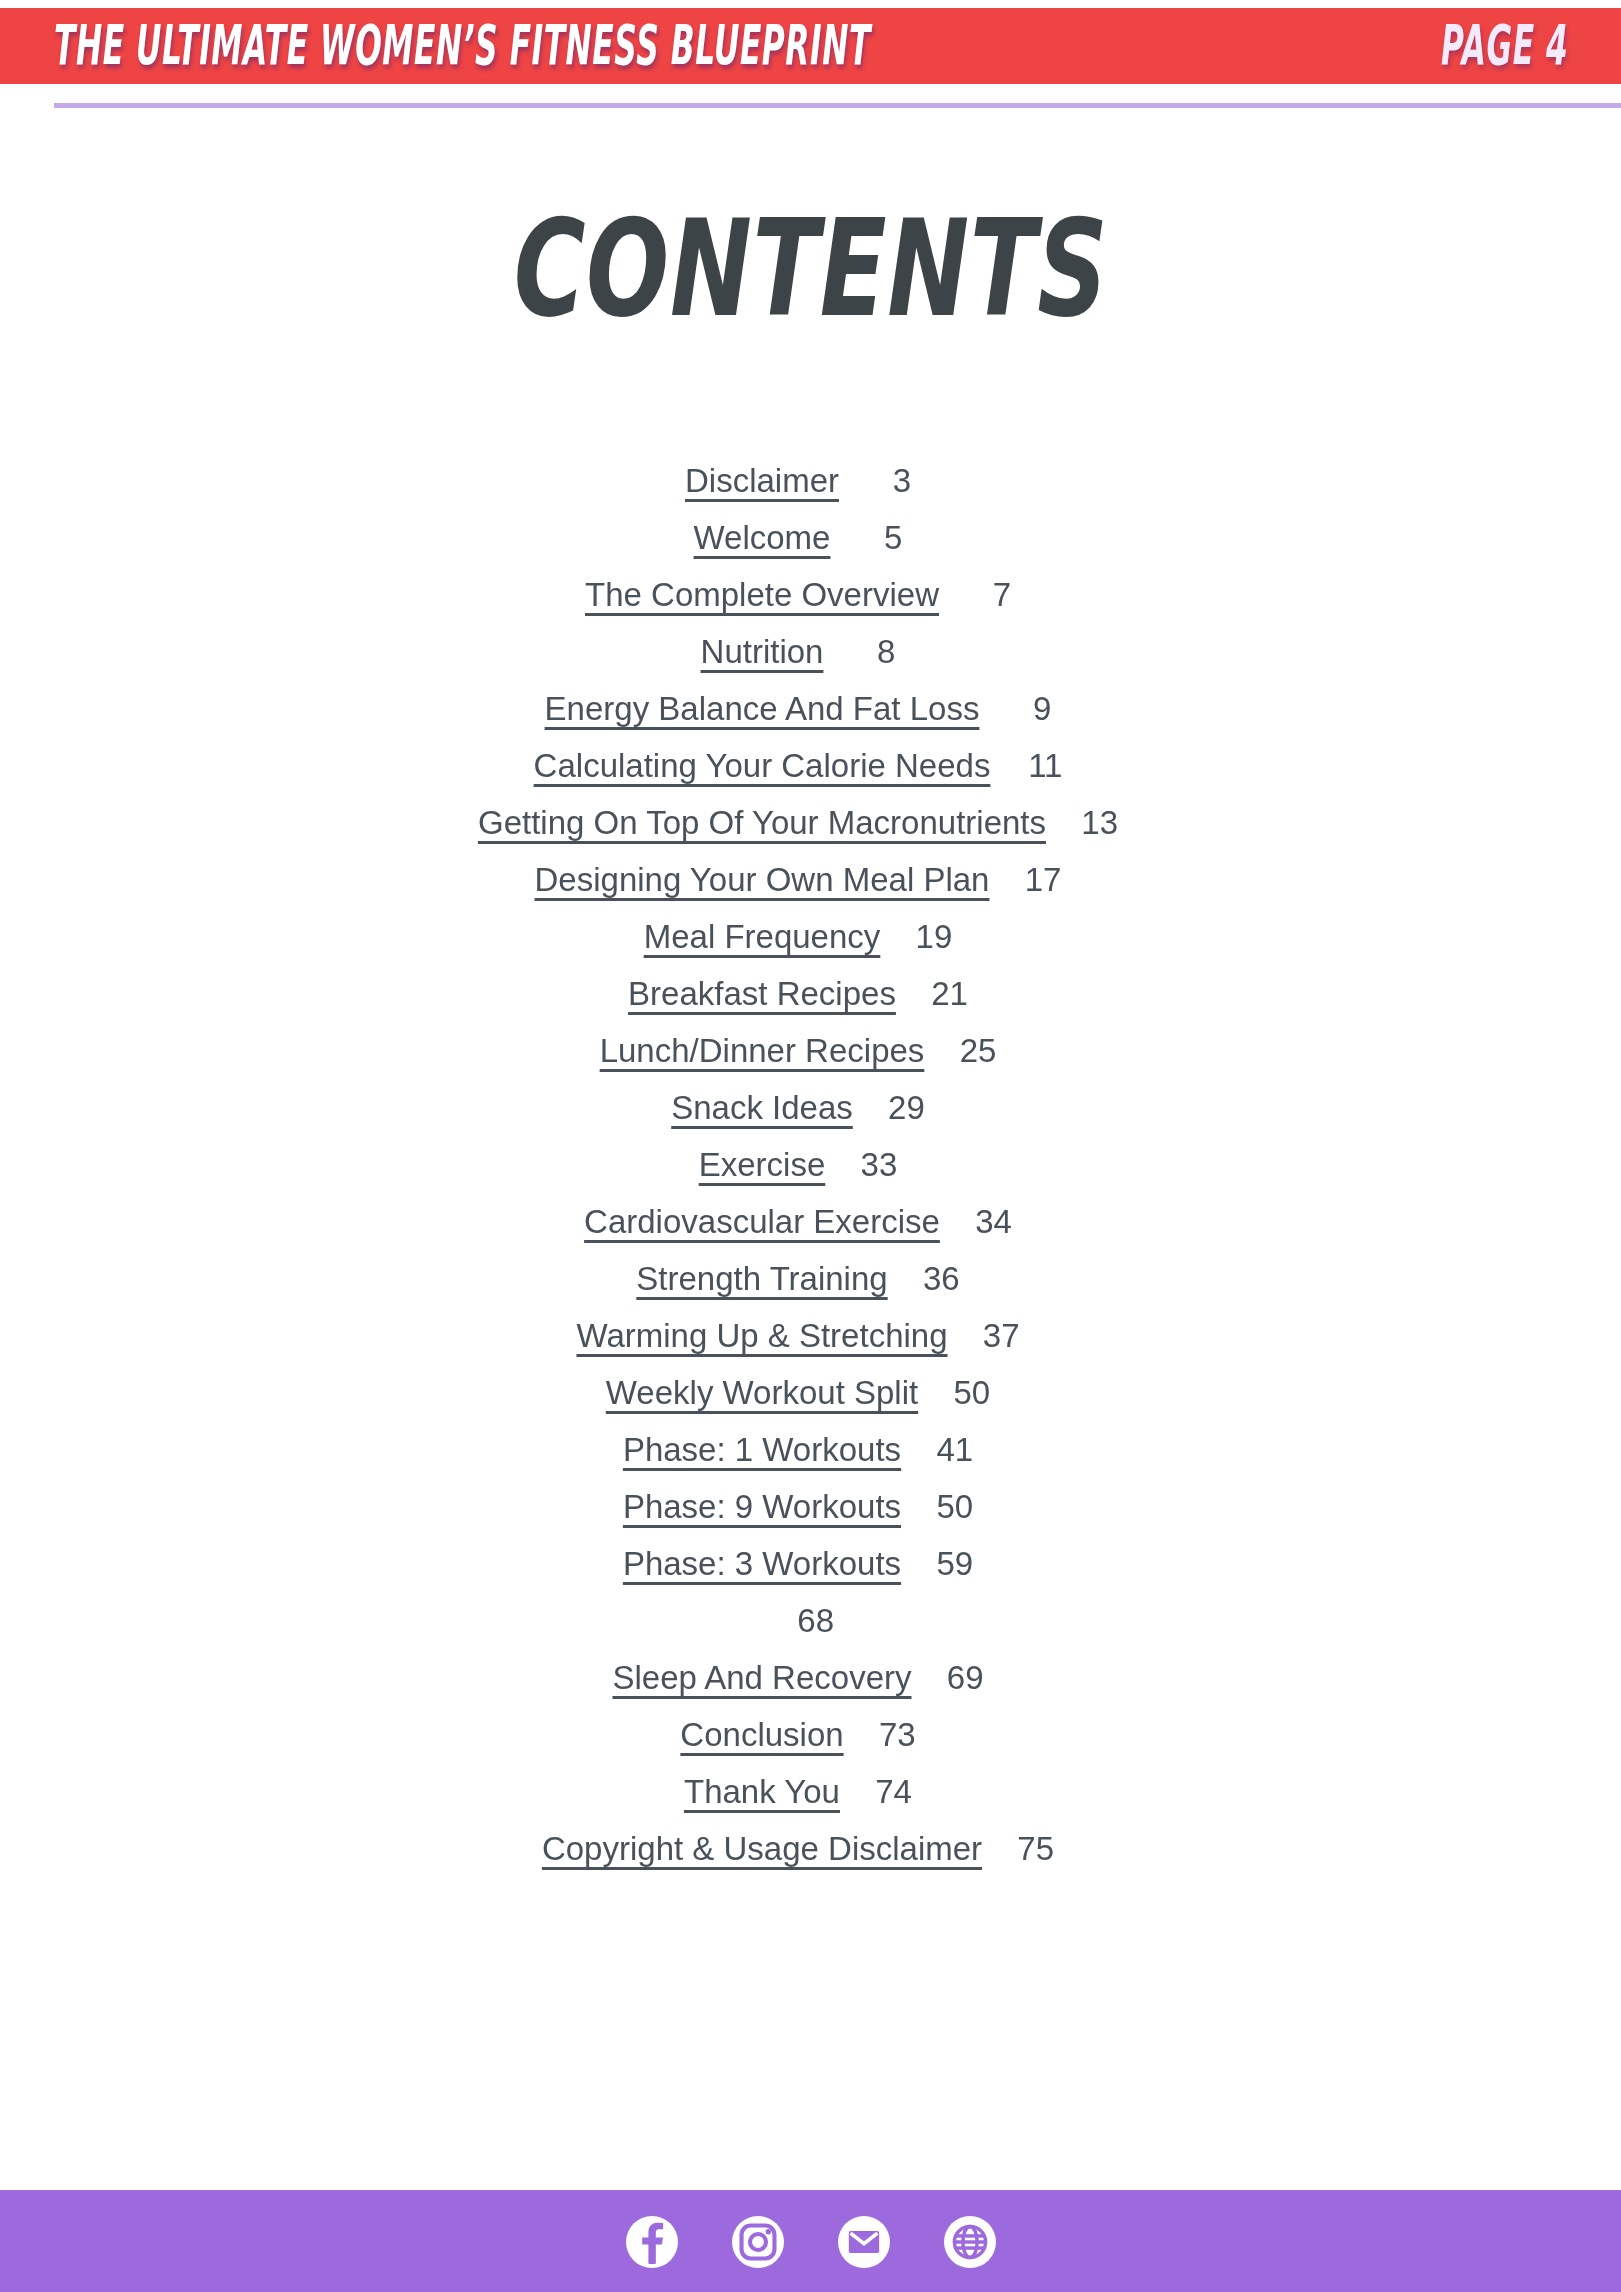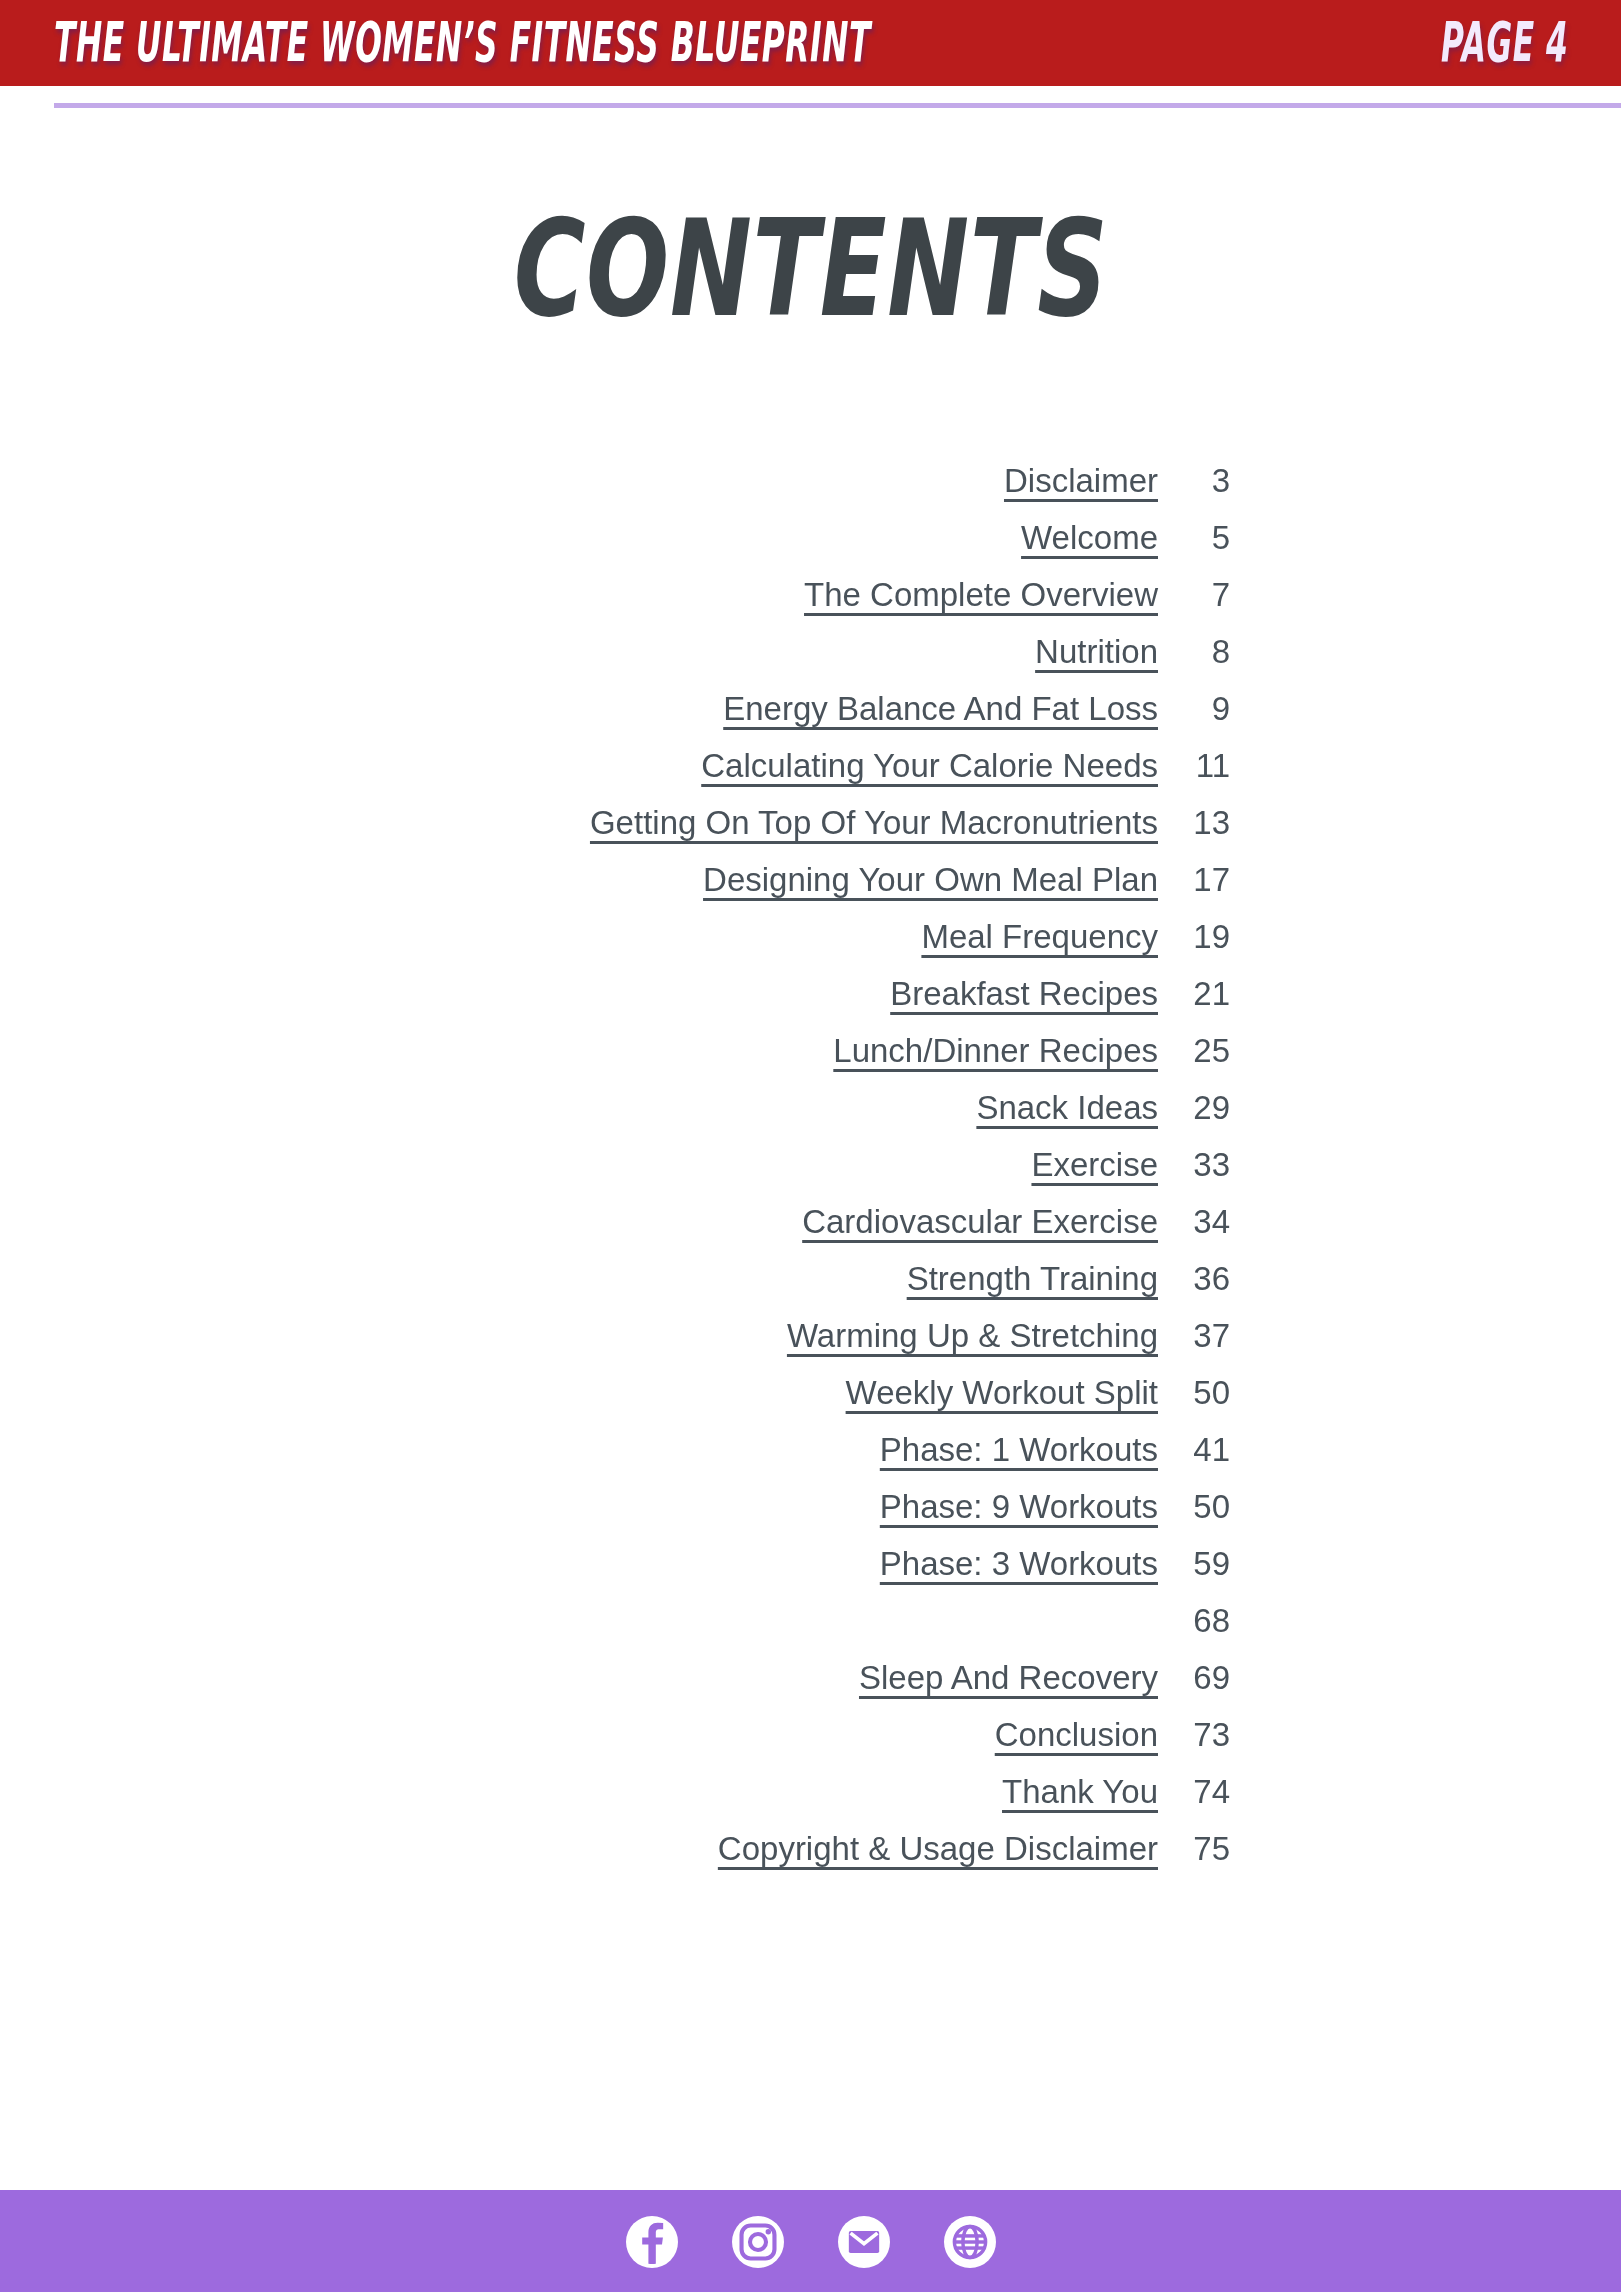--- a/index.html
+++ b/index.html
@@ -8,24 +8,24 @@
     width:1622px;
     height:2293px;
     background:#ffffff;
     overflow:hidden;
     font-family:"Liberation Sans", sans-serif;
   }
 
   
   .topbar{
     position:absolute;
-    top:0;left:0;
+    top:8px;left:0;
     width:100%;
-    height:86px;
-    background:#b91c1c;
+    height:76px;
+    background:#ef4444;
   }
   .topbar-lip{
     position:absolute;
     top:103px;
     left:54px;
     right:0;
     height:4.5px;
     background:#c3a9e9;
   }
   .topbar-title{
@@ -82,21 +82,21 @@
   
   .toc{
     position:absolute;
     left:366px;
     top:460px;
     width:864px;
   }
   .toc-row{
     height:57px;
     display:flex;
-    justify-content:flex-end;
+    justify-content:center;
     align-items:flex-start;
   }
   .toc-link{
     font-size:33px;
     line-height:1.25;
     color:#49525a;
     text-decoration:underline;
     text-decoration-thickness:2.7px;
     text-underline-offset:7.2px;
     cursor:pointer;

